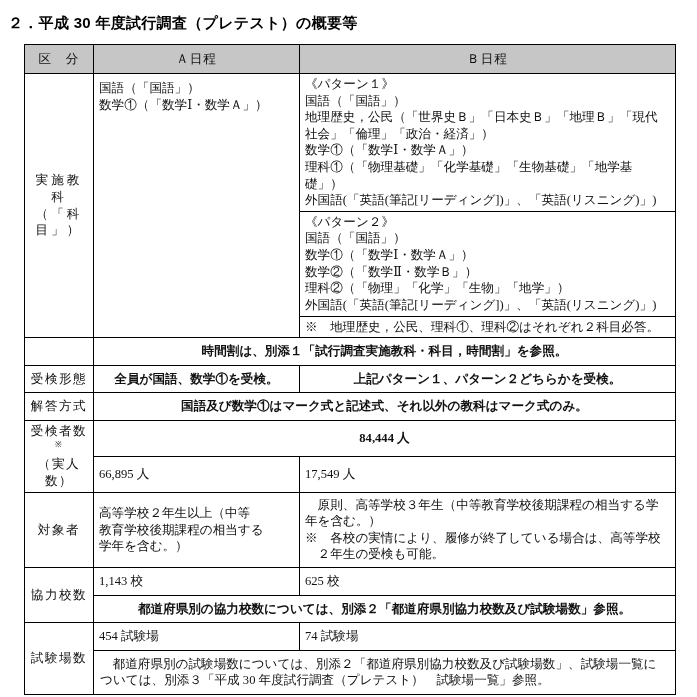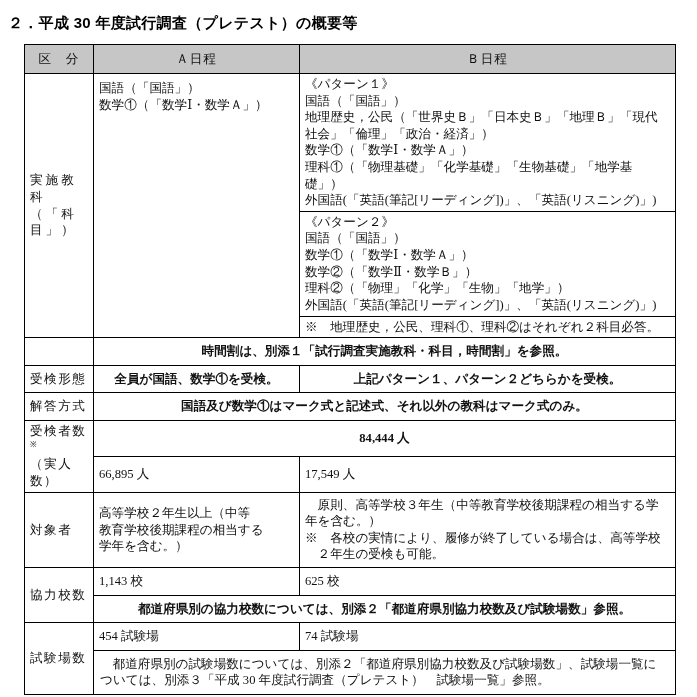--- a/index.html
+++ b/index.html
@@ -51,21 +51,21 @@
     font-weight: normal;
   }
   th.hdr {
     background: #c6c6c6;
     text-align: center;
     font-size: 13.2px;
     height: 24px;
     letter-spacing: 1px;
   }
   td.rowlabel {
-    text-align: left;
+    text-align: center;
     width: 69px;
     letter-spacing: 1.5px;
     font-size: 12.6px;
   }
   td.rowlabel.wide-letter {
     letter-spacing: 3px;
   }
   .sup {
     font-size: 8px;
     vertical-align: super;

